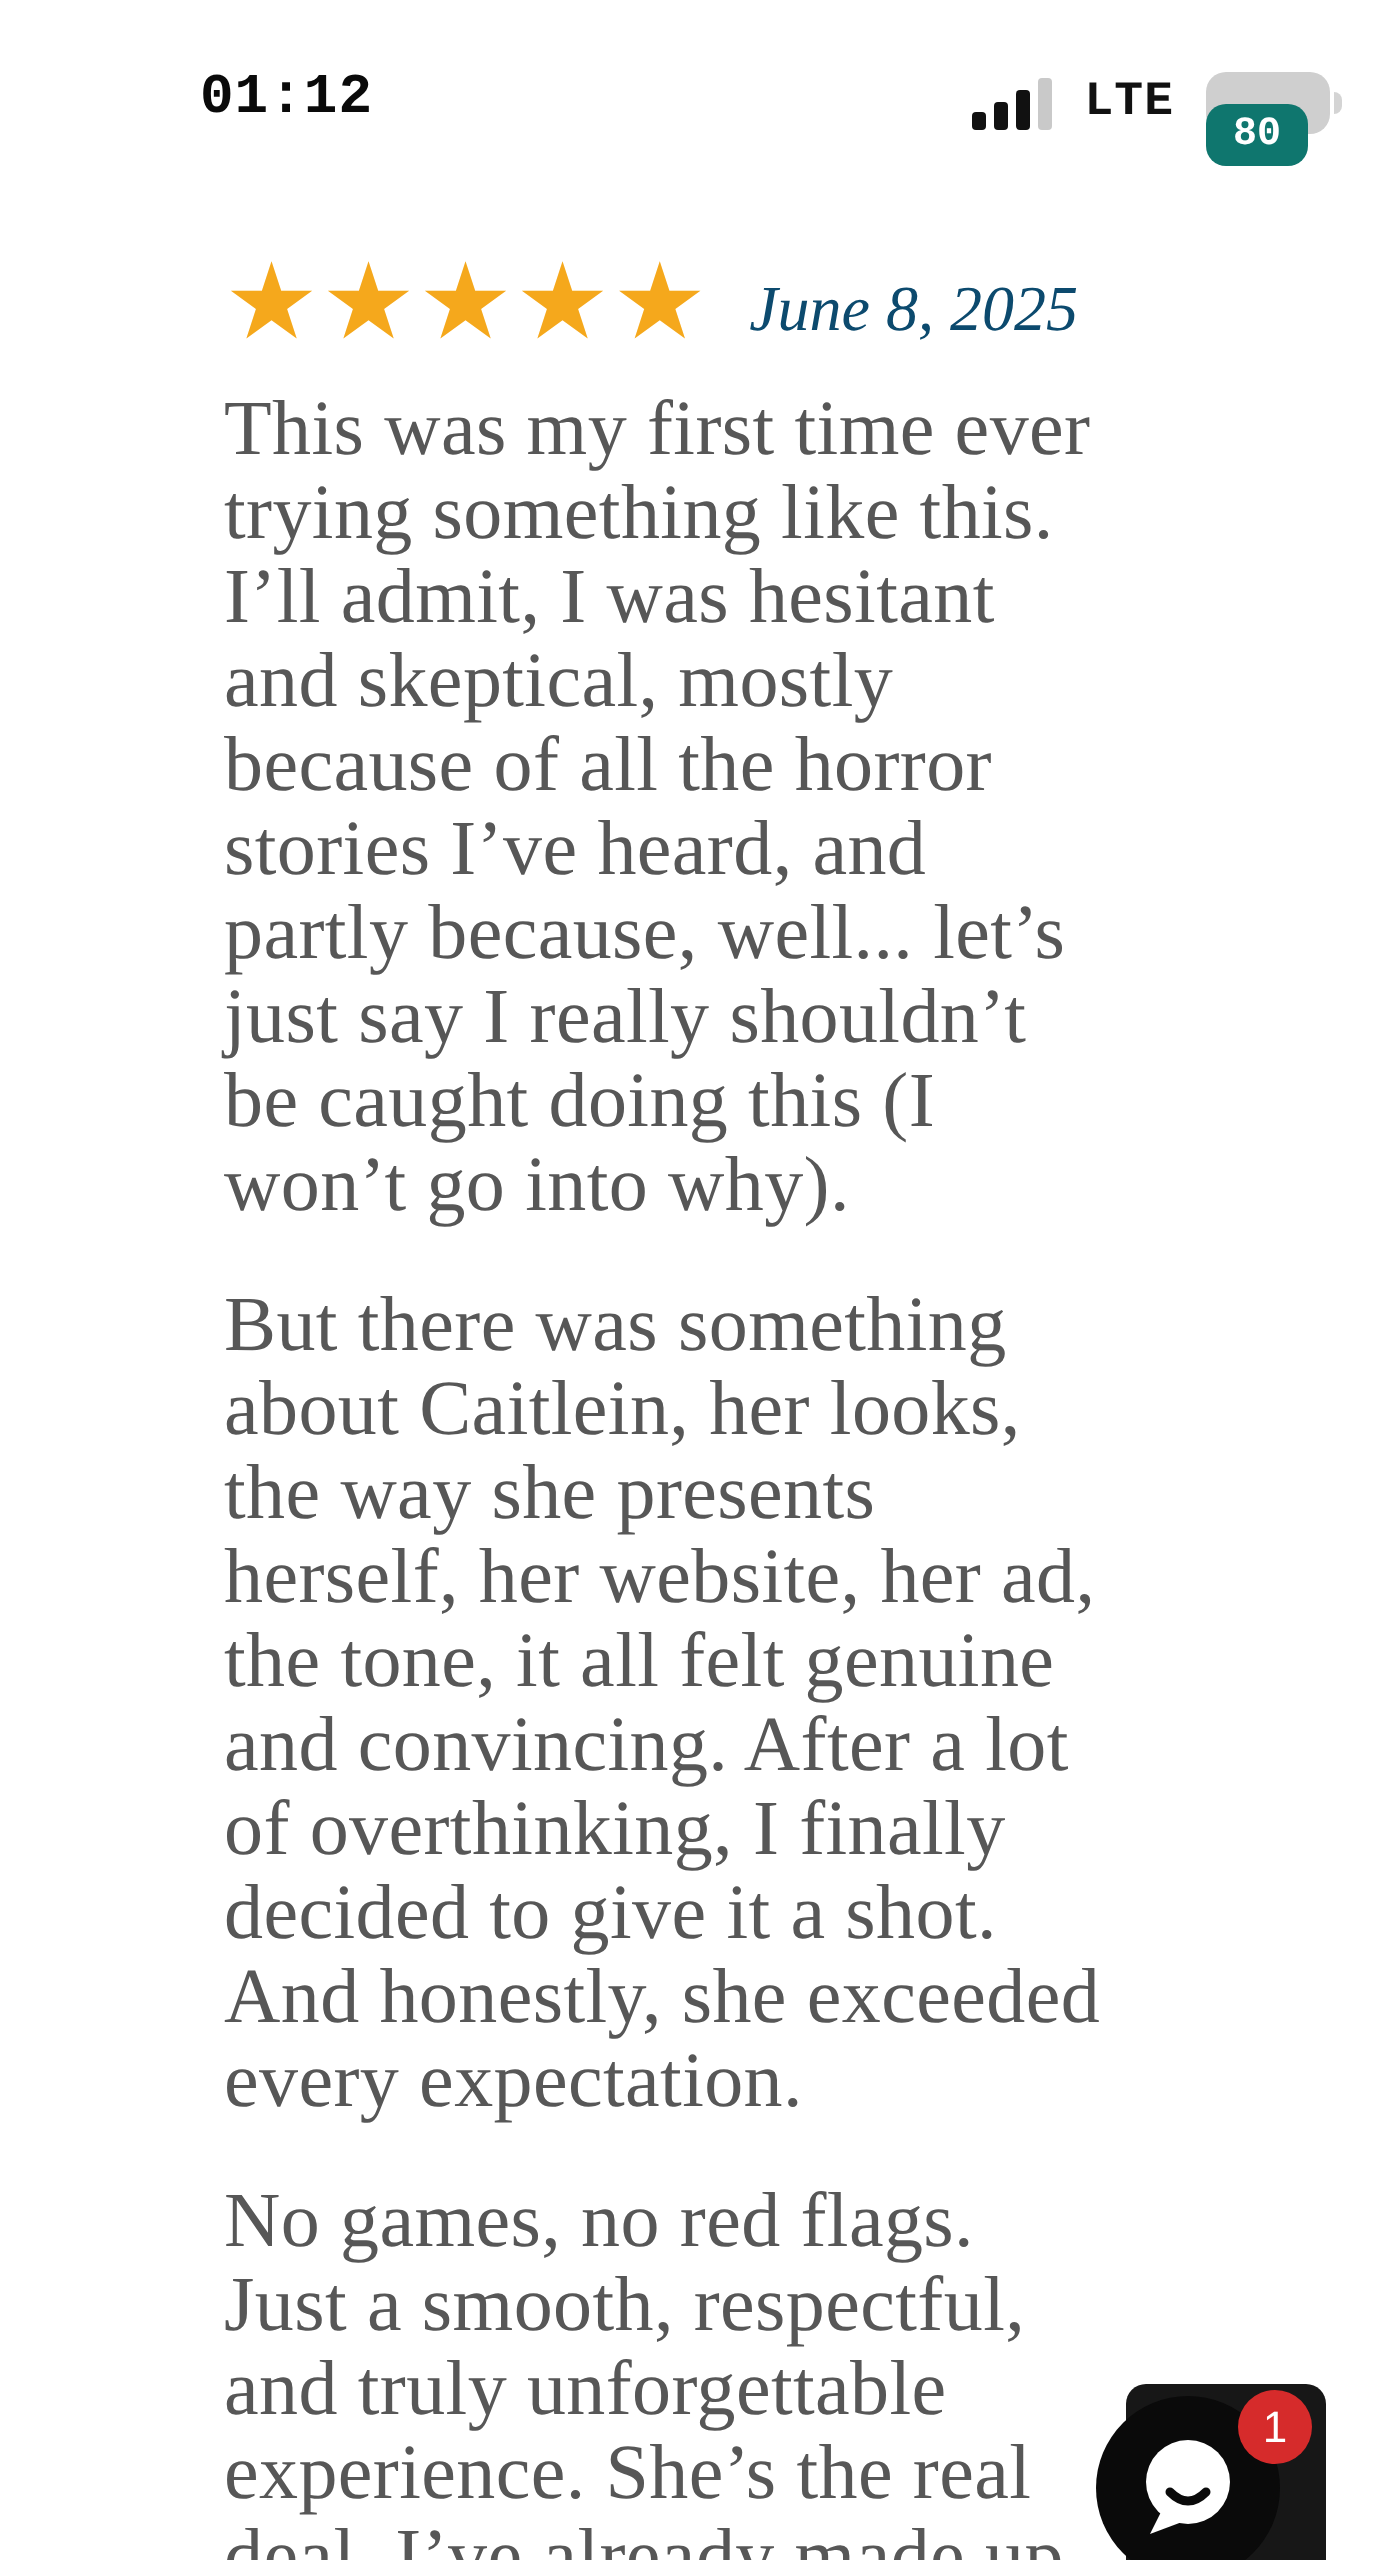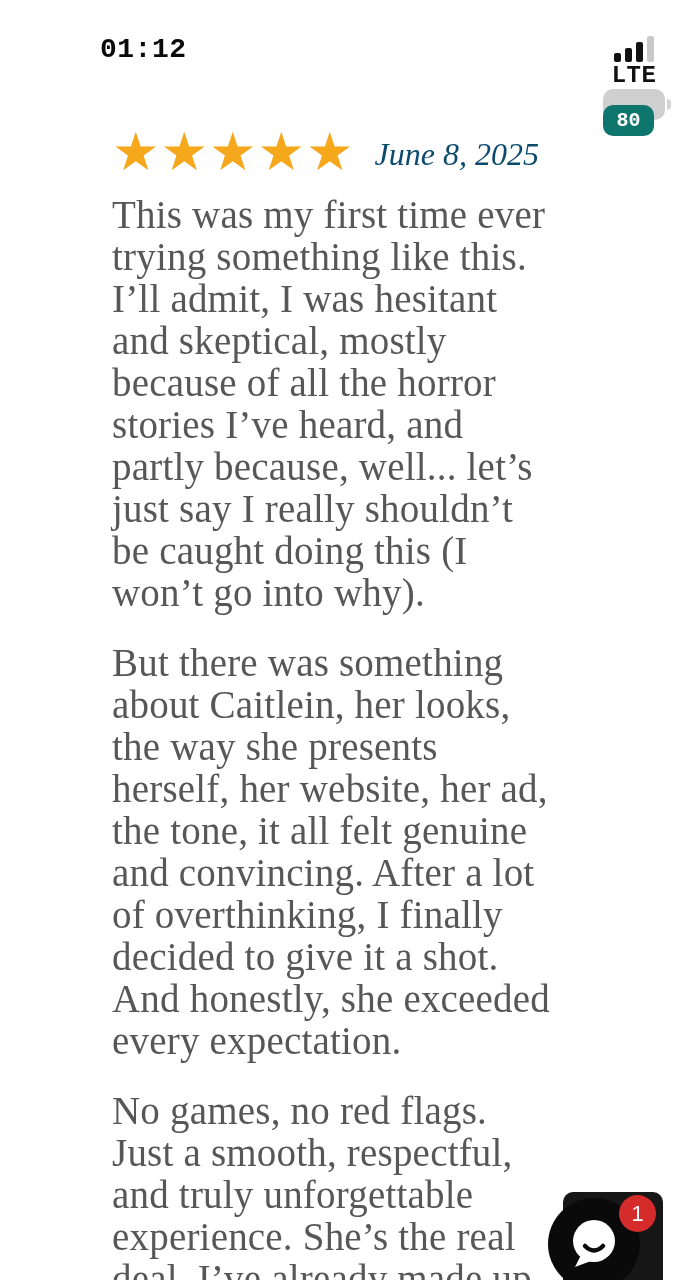--- a/index.html
+++ b/index.html
@@ -7,21 +7,21 @@
   body {
     position:relative;
     background:#ffffff;
     overflow:hidden;
     font-family:"Liberation Serif", serif;
   }
 
   
   .status-bar { position:absolute; top:32px; left:0; right:0; height:42px; font-family:Liberation Mono, monospace;text-align:right; }
   .status-time { position:absolute; left:100px; top:2px; font-size:28px; font-weight:700; color:#0a0a0a; letter-spacing:0.5px; }
-  .status-right { position:absolute; right:30px; top:4px; display:flex; align-items:center; gap:0;flex-direction:column; }
+  .status-right { position:absolute; right:30px; top:4px; display:flex; align-items:center; gap:16px; }
   .signal { display:flex; align-items:flex-end; gap:4px; height:26px; }
   .signal .bar { width:7px; border-radius:2px; background:#111; }
   .signal .b1 { height:9px; } .signal .b2 { height:14px; } .signal .b3 { height:20px; }
   .signal .b4 { height:26px; background:#c9c9c9; }
   .net-label { font-size:24px; font-weight:600; color:#111; letter-spacing:0.5px; }
   .battery { position:relative; width:62px; height:31px; }
   .battery-body { position:absolute; left:0; top:0; width:62px; height:31px; border-radius:10px; background:#cfcfcf; }
   .battery-fill { position:absolute; left:0; top:0; width:51px; height:31px; border-radius:10px; background:#0f766e;
                   display:flex; align-items:center; justify-content:center;margin-top:16px; }
   .battery-fill span { color:#fff; font-size:20px; font-weight:700; }

